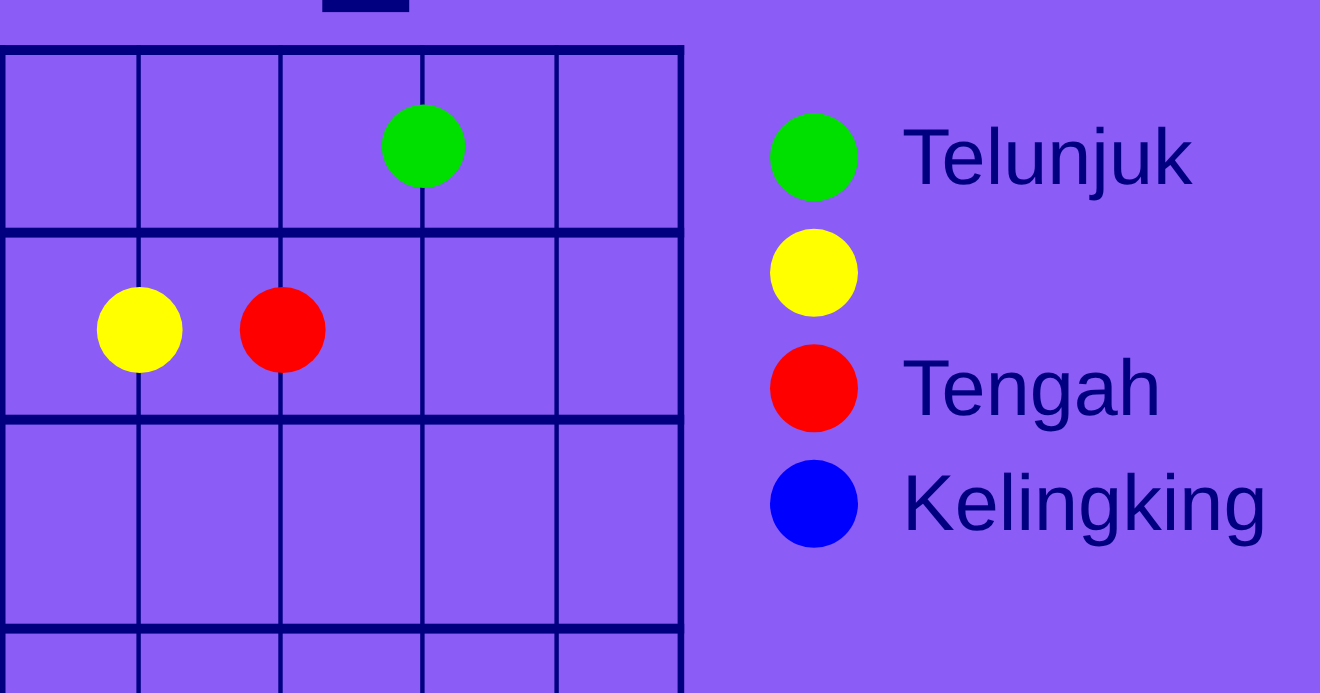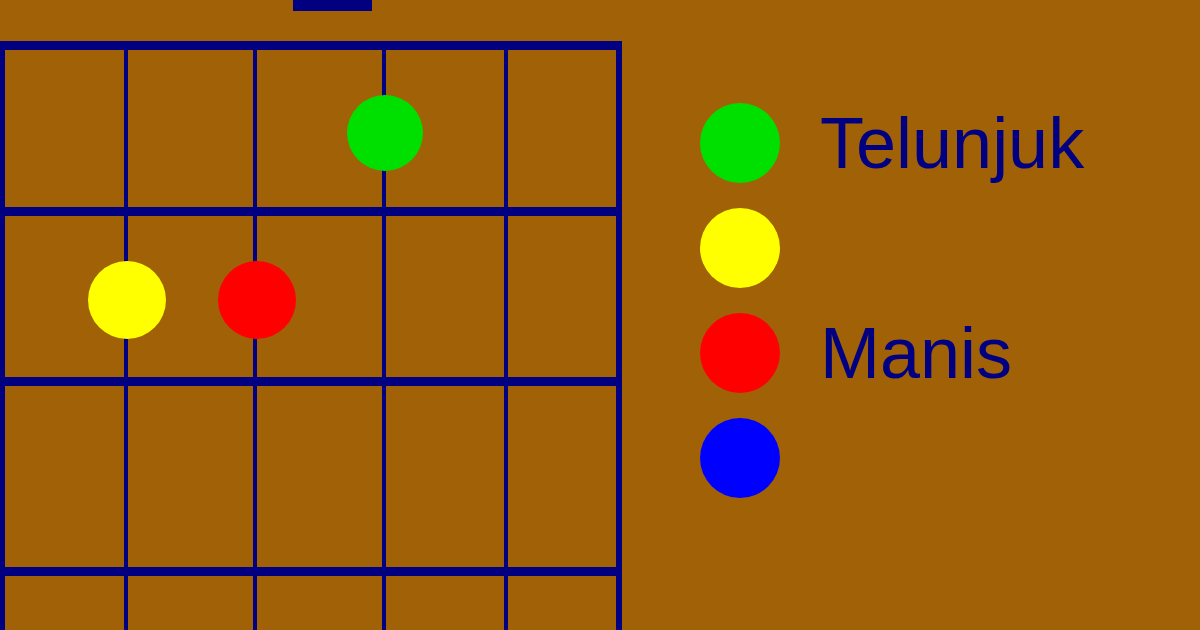--- a/index.html
+++ b/index.html
@@ -10,21 +10,21 @@
   body {
     width: 1200px;
     height: 630px;
     overflow: hidden;
     font-family: "Liberation Sans", sans-serif;
   }
   #stage {
     position: relative;
     width: 1200px;
     height: 630px;
-    background: #a16207;
+    background: #8b5cf6;
   }
 
   
   .capo-bar {
     position: absolute;
     background: #000080;
   }
 
   
   #fretboard {
@@ -115,22 +115,23 @@
       <span class="legend-swatch" style="background:#00e000;"></span>
       <span class="legend-label">Telunjuk</span>
     </div>
 
     <div class="legend-row">
       <span class="legend-swatch" style="background:#ffff00;"></span>
     </div>
 
     <div class="legend-row">
       <span class="legend-swatch" style="background:#ff0000;"></span>
-      <span class="legend-label">Manis</span>
+      <span class="legend-label">Tengah</span>
     </div>
 
     <div class="legend-row">
       <span class="legend-swatch" style="background:#0000ff;"></span>
+      <span class="legend-label">Kelingking</span>
     </div>
 
   </div>
 
 </div>
 
 </body></html>

